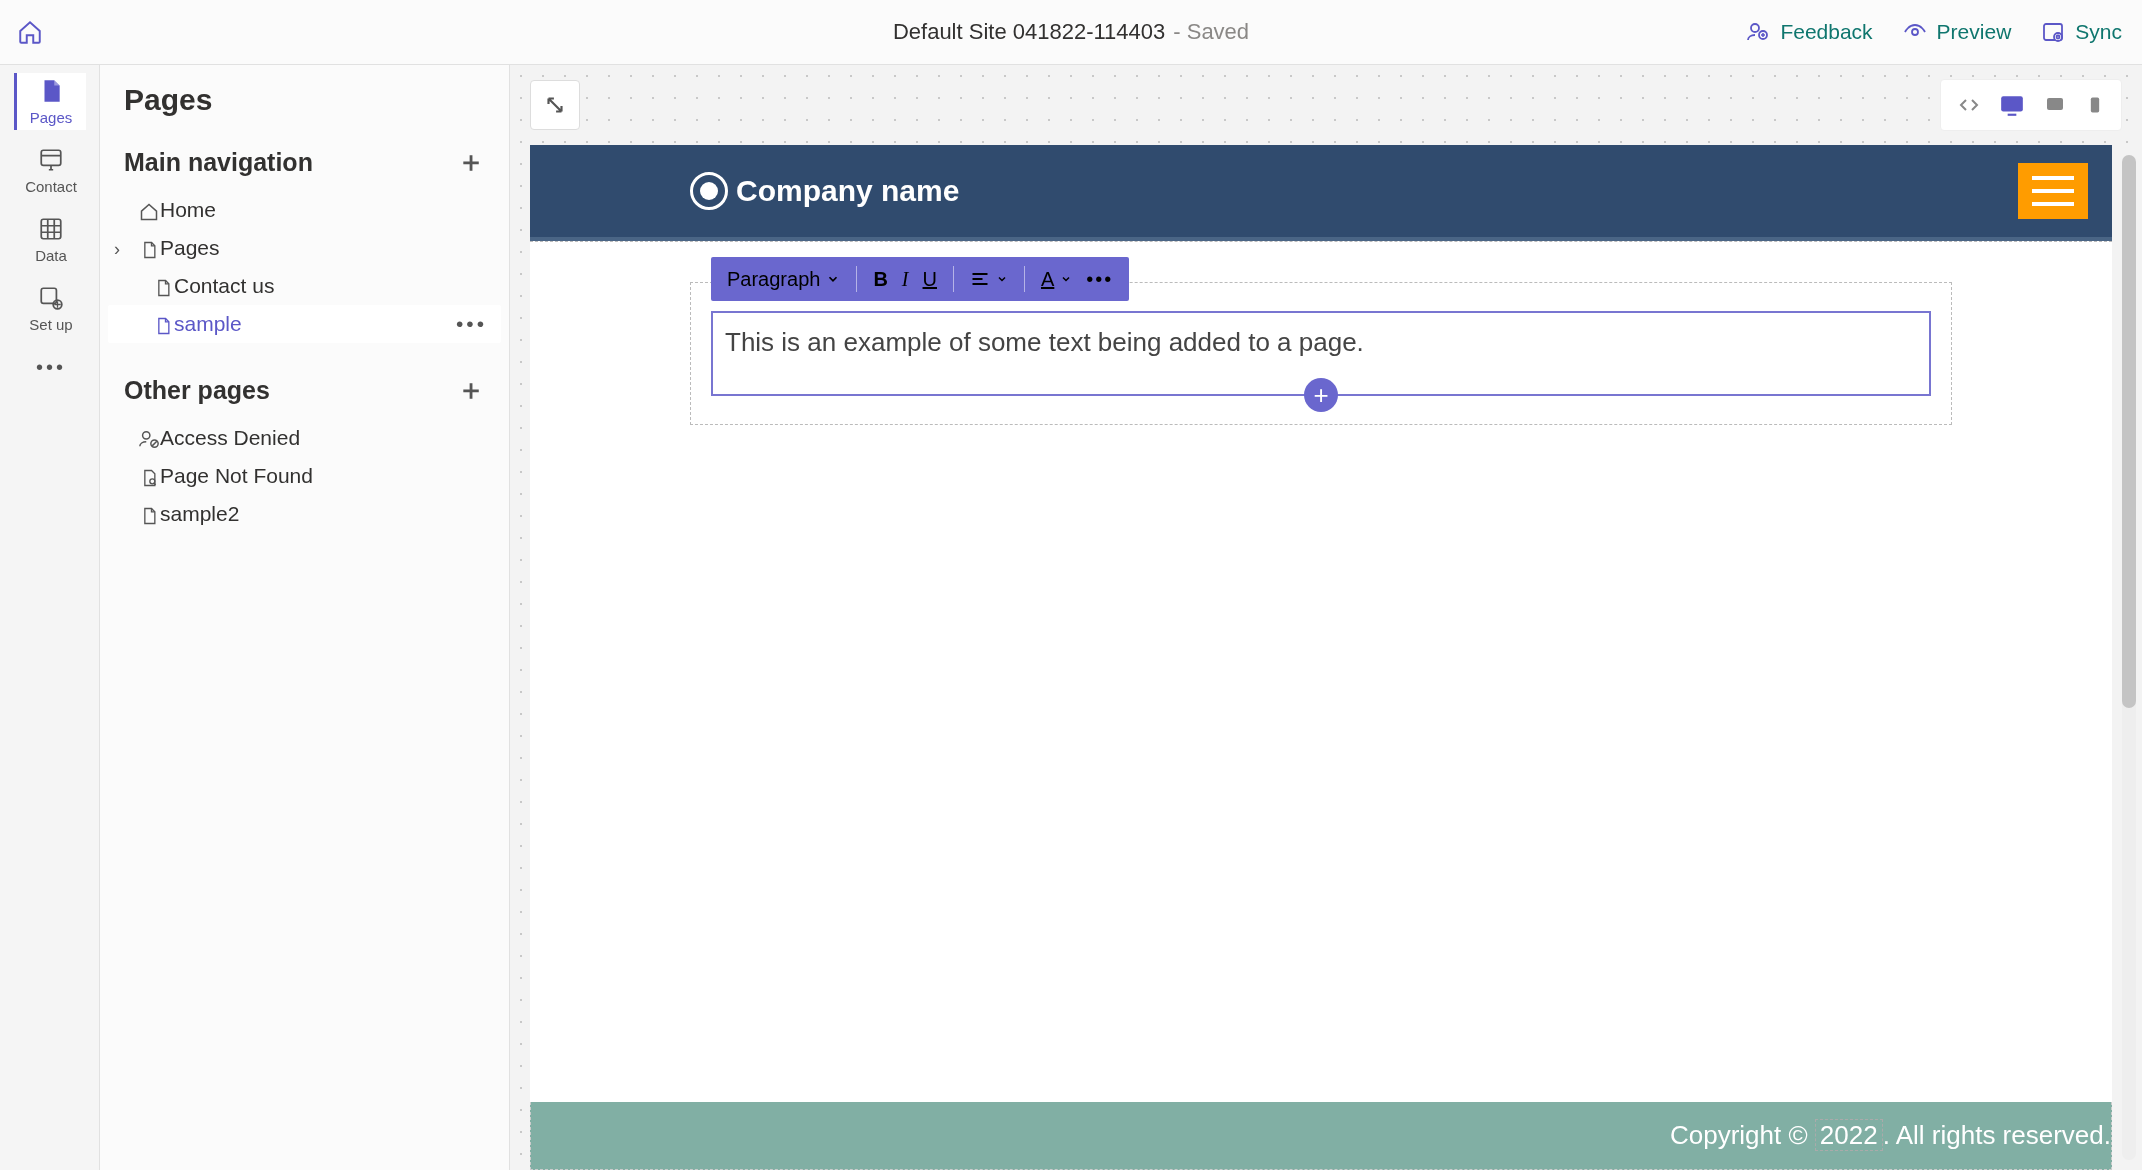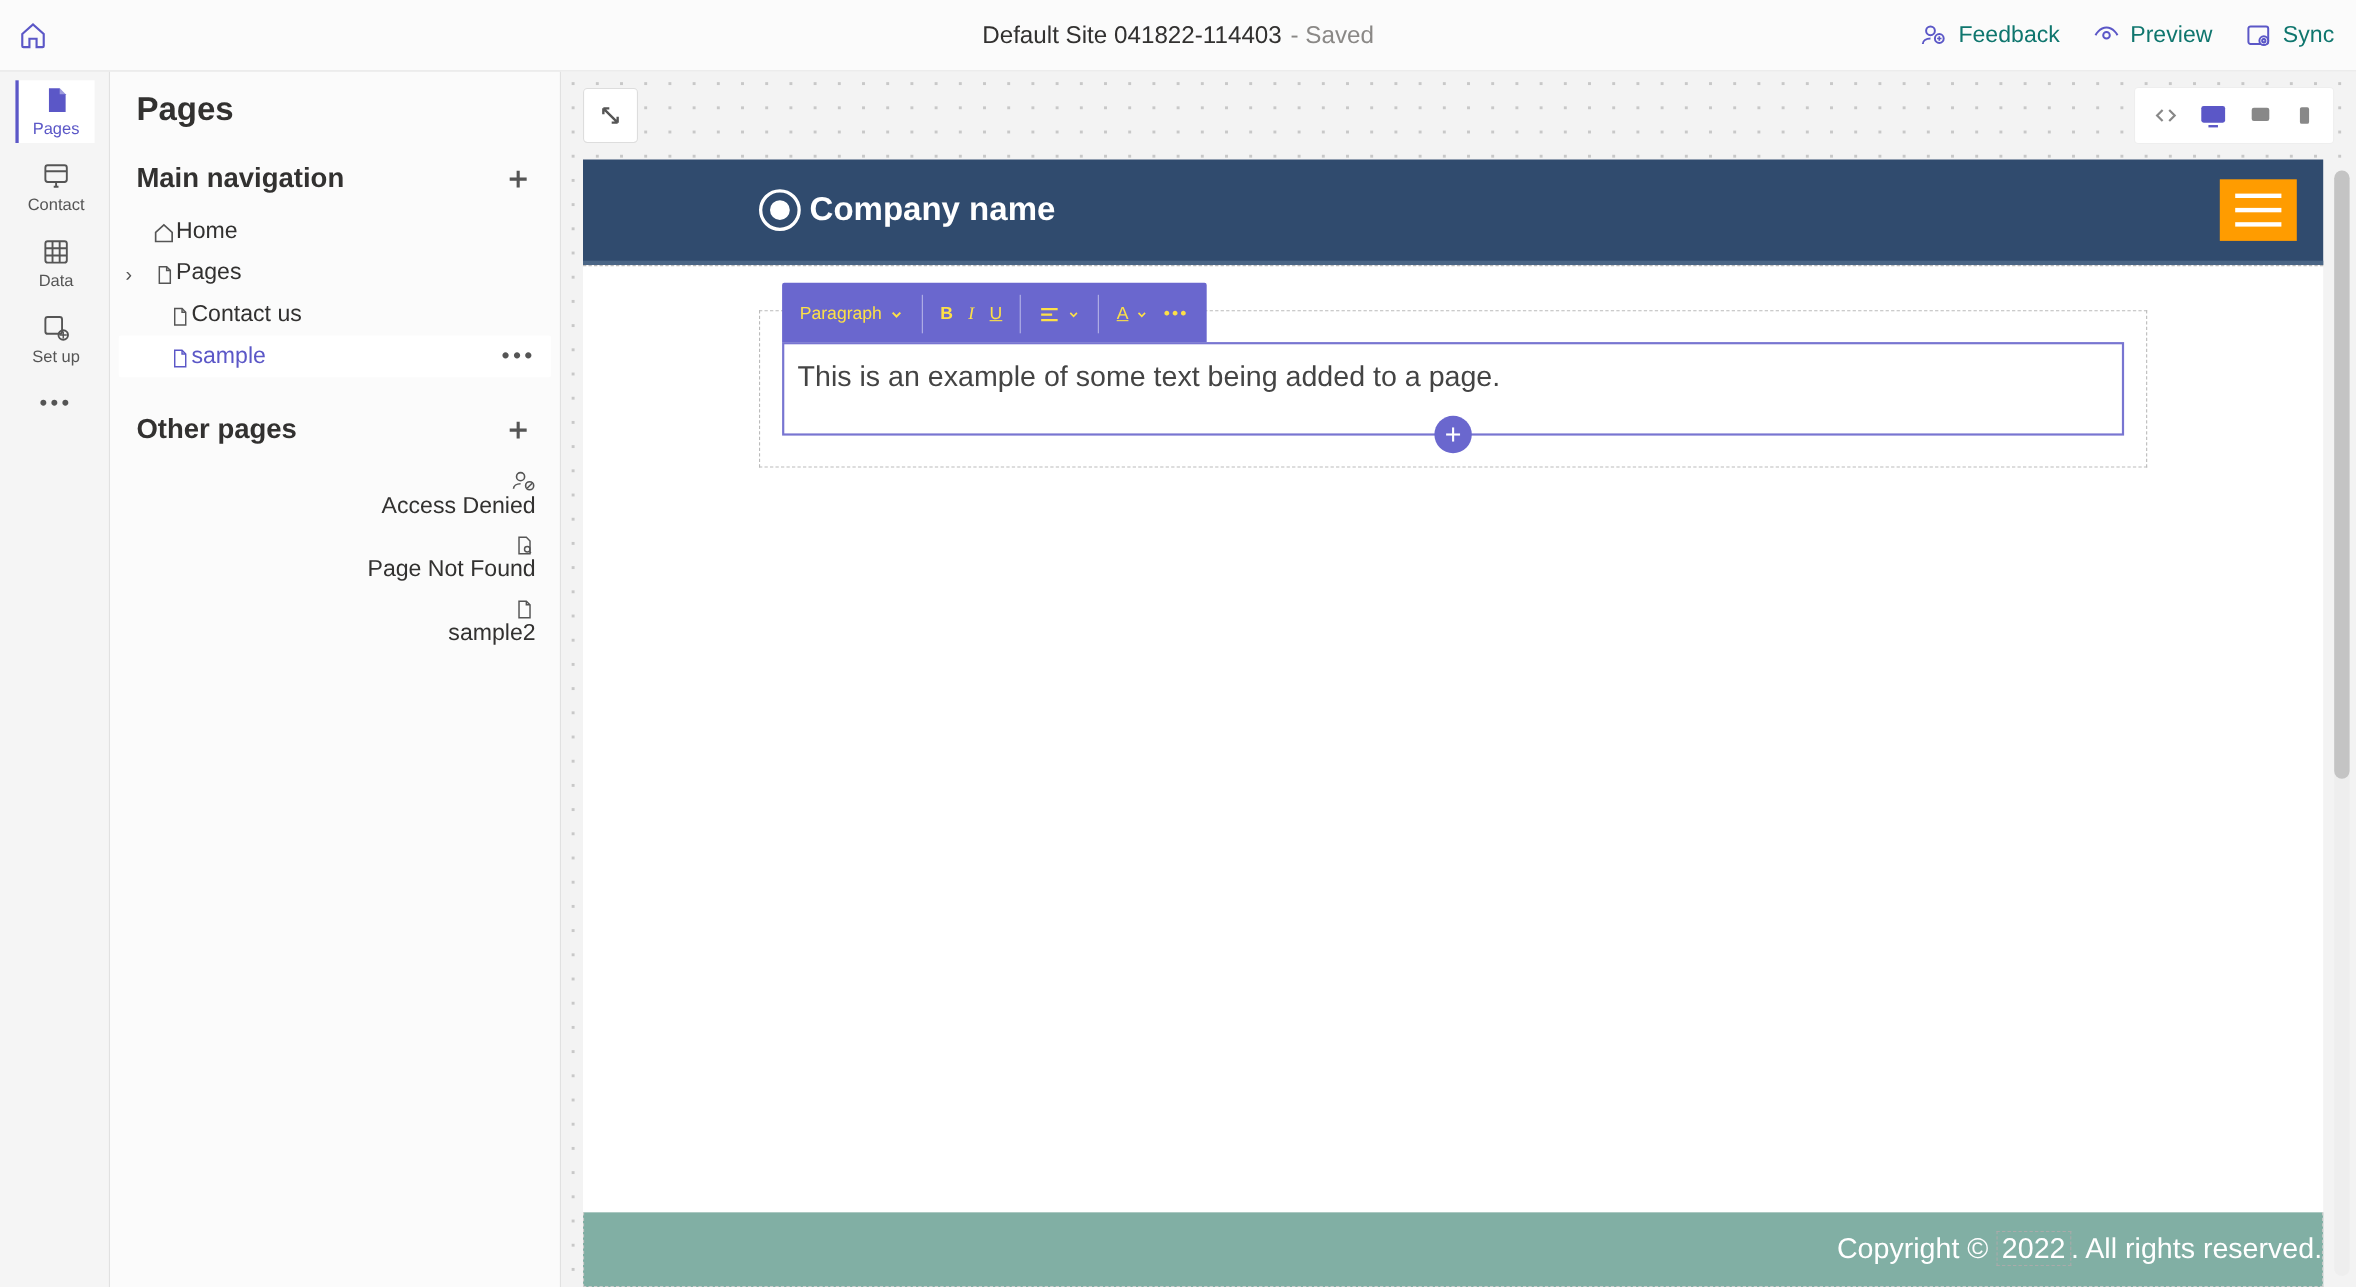--- a/index.html
+++ b/index.html
@@ -93,21 +93,21 @@
   border-radius:2px;position:relative;
 }
 .navlist li .icon-slot{width:22px;display:flex;justify-content:center;color:#555;}
 .navlist li .chev{position:absolute;left:6px;color:#555;font-size:18px;}
 .navlist li.indent{padding-left:44px;}
 .navlist li.selected{
   background:#fff;color:var(--accent-purple);
 }
 .navlist li.selected .icon-slot{color:var(--accent-purple);}
 .navlist li .more{margin-left:auto;color:#555;letter-spacing:3px;}
-.otherlist li{padding-left:30px;flex-direction:column;}
+.otherlist li{padding-left:30px;}
 
 .canvas-zone{
   flex:1;position:relative;
   background:
     radial-gradient(circle,#c8c8c8 1.5px,transparent 1.5px) 0 0/22px 22px,
     #f3f3f3;
   overflow:hidden;
   text-decoration:underline;
 }
 .canvas-topbar{
@@ -150,23 +150,23 @@
 .burger span{width:42px;height:4px;background:#fff;}
 .content-area{
   background:#fff;flex:1;min-height:0;padding:40px 160px 0;position:relative;
   border-top:1px dashed #bbb;
 }
 .editor-wrap{
   border:1px dashed #bbb;padding:28px 20px;position:relative;
 }
 .toolbar{
   position:absolute;left:20px;top:-26px;
-  background:#6a67ce;display:flex;align-items:center;color:#fde047;
-  height:57px;border-radius:2px;
-  font-size:16px;
+  background:#6a67ce;display:flex;align-items:center;color:#000000;
+  height:44px;border-radius:2px;
+  font-size:20px;
 }
 .tb-sect{display:flex;align-items:center;height:100%;padding:0 16px;gap:14px;}
 .tb-div{width:1px;height:60%;background:rgba(255,255,255,.5);}
 .tb-item{cursor:pointer;display:flex;align-items:center;gap:6px;}
 .text-block{
   border:2px solid #7875d1;background:#fff;
   padding:14px 12px 36px;font-size:26px;color:#444;position:relative;
 }
 .add-btn{
   position:absolute;left:50%;bottom:-18px;transform:translateX(-50%);

